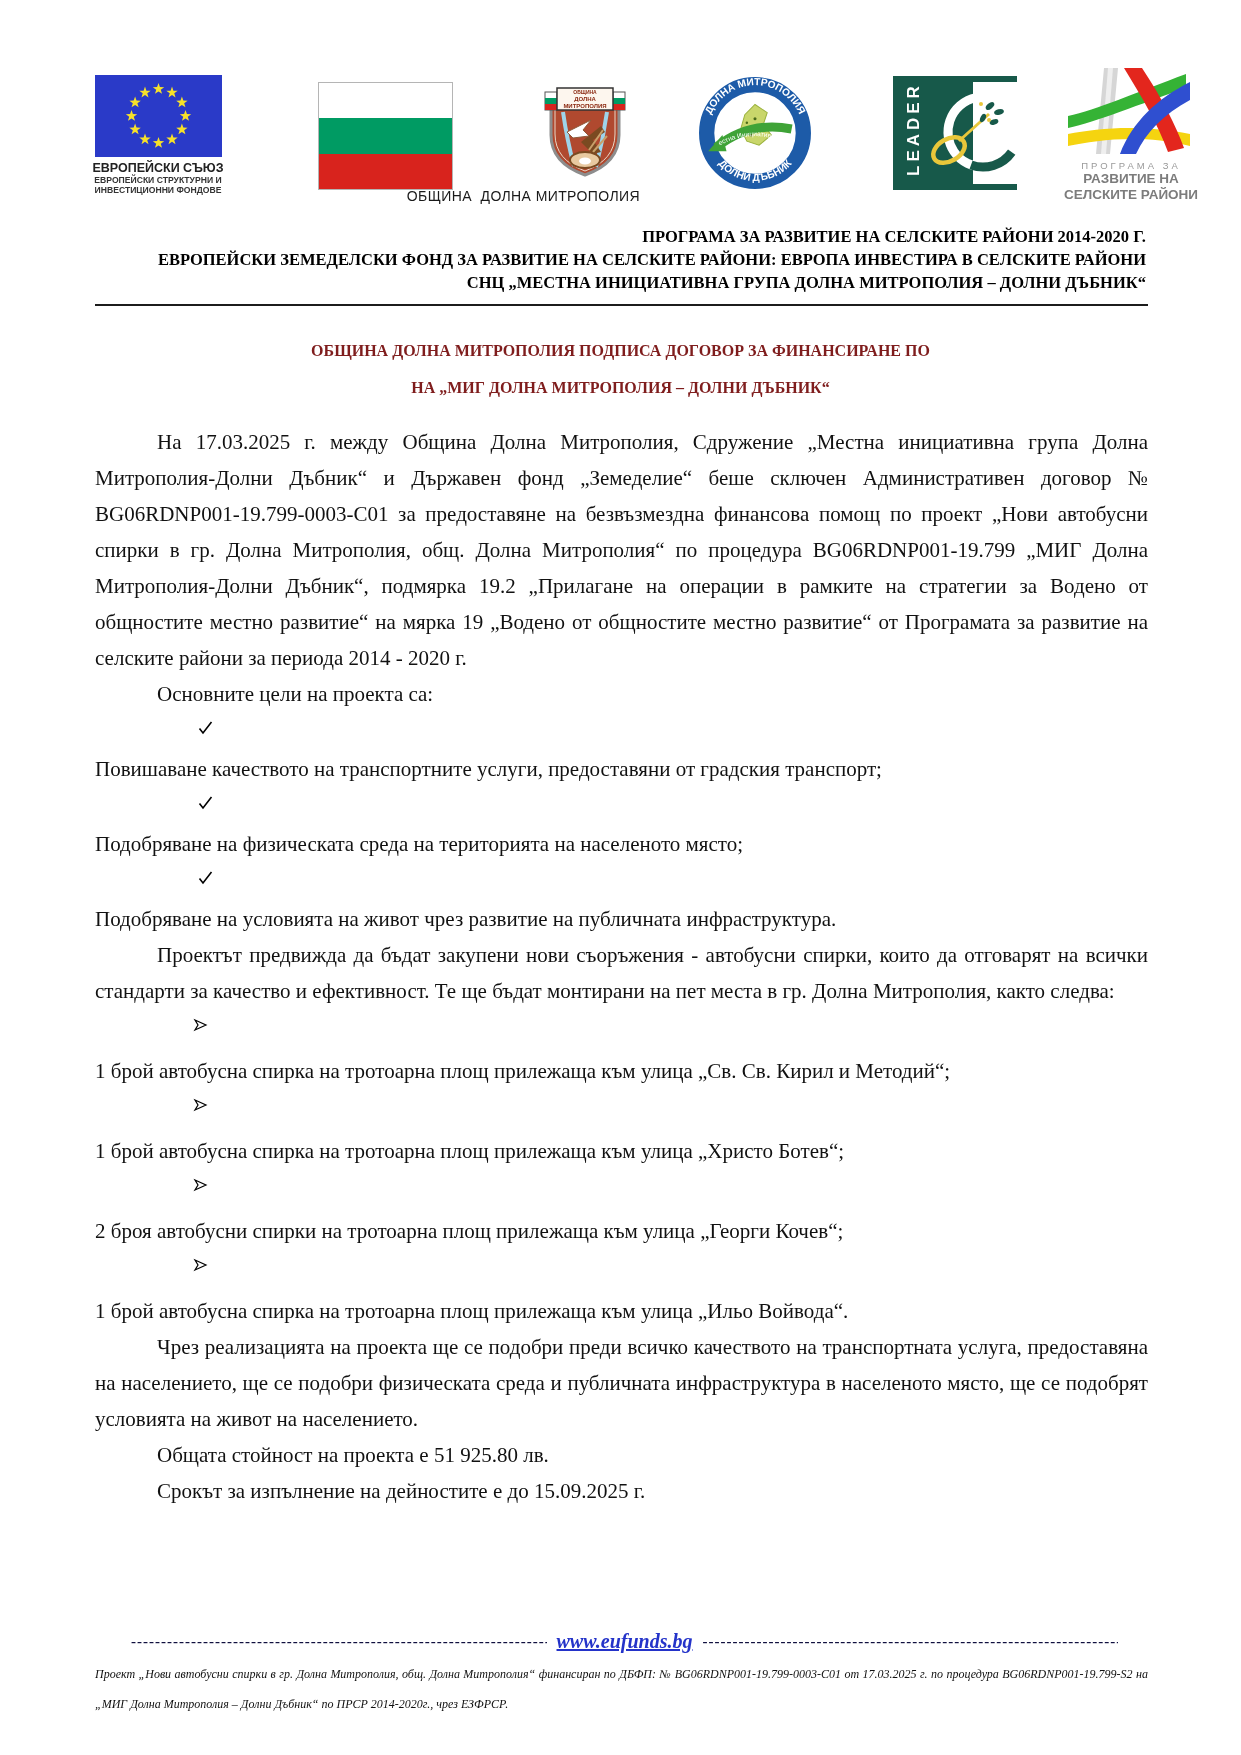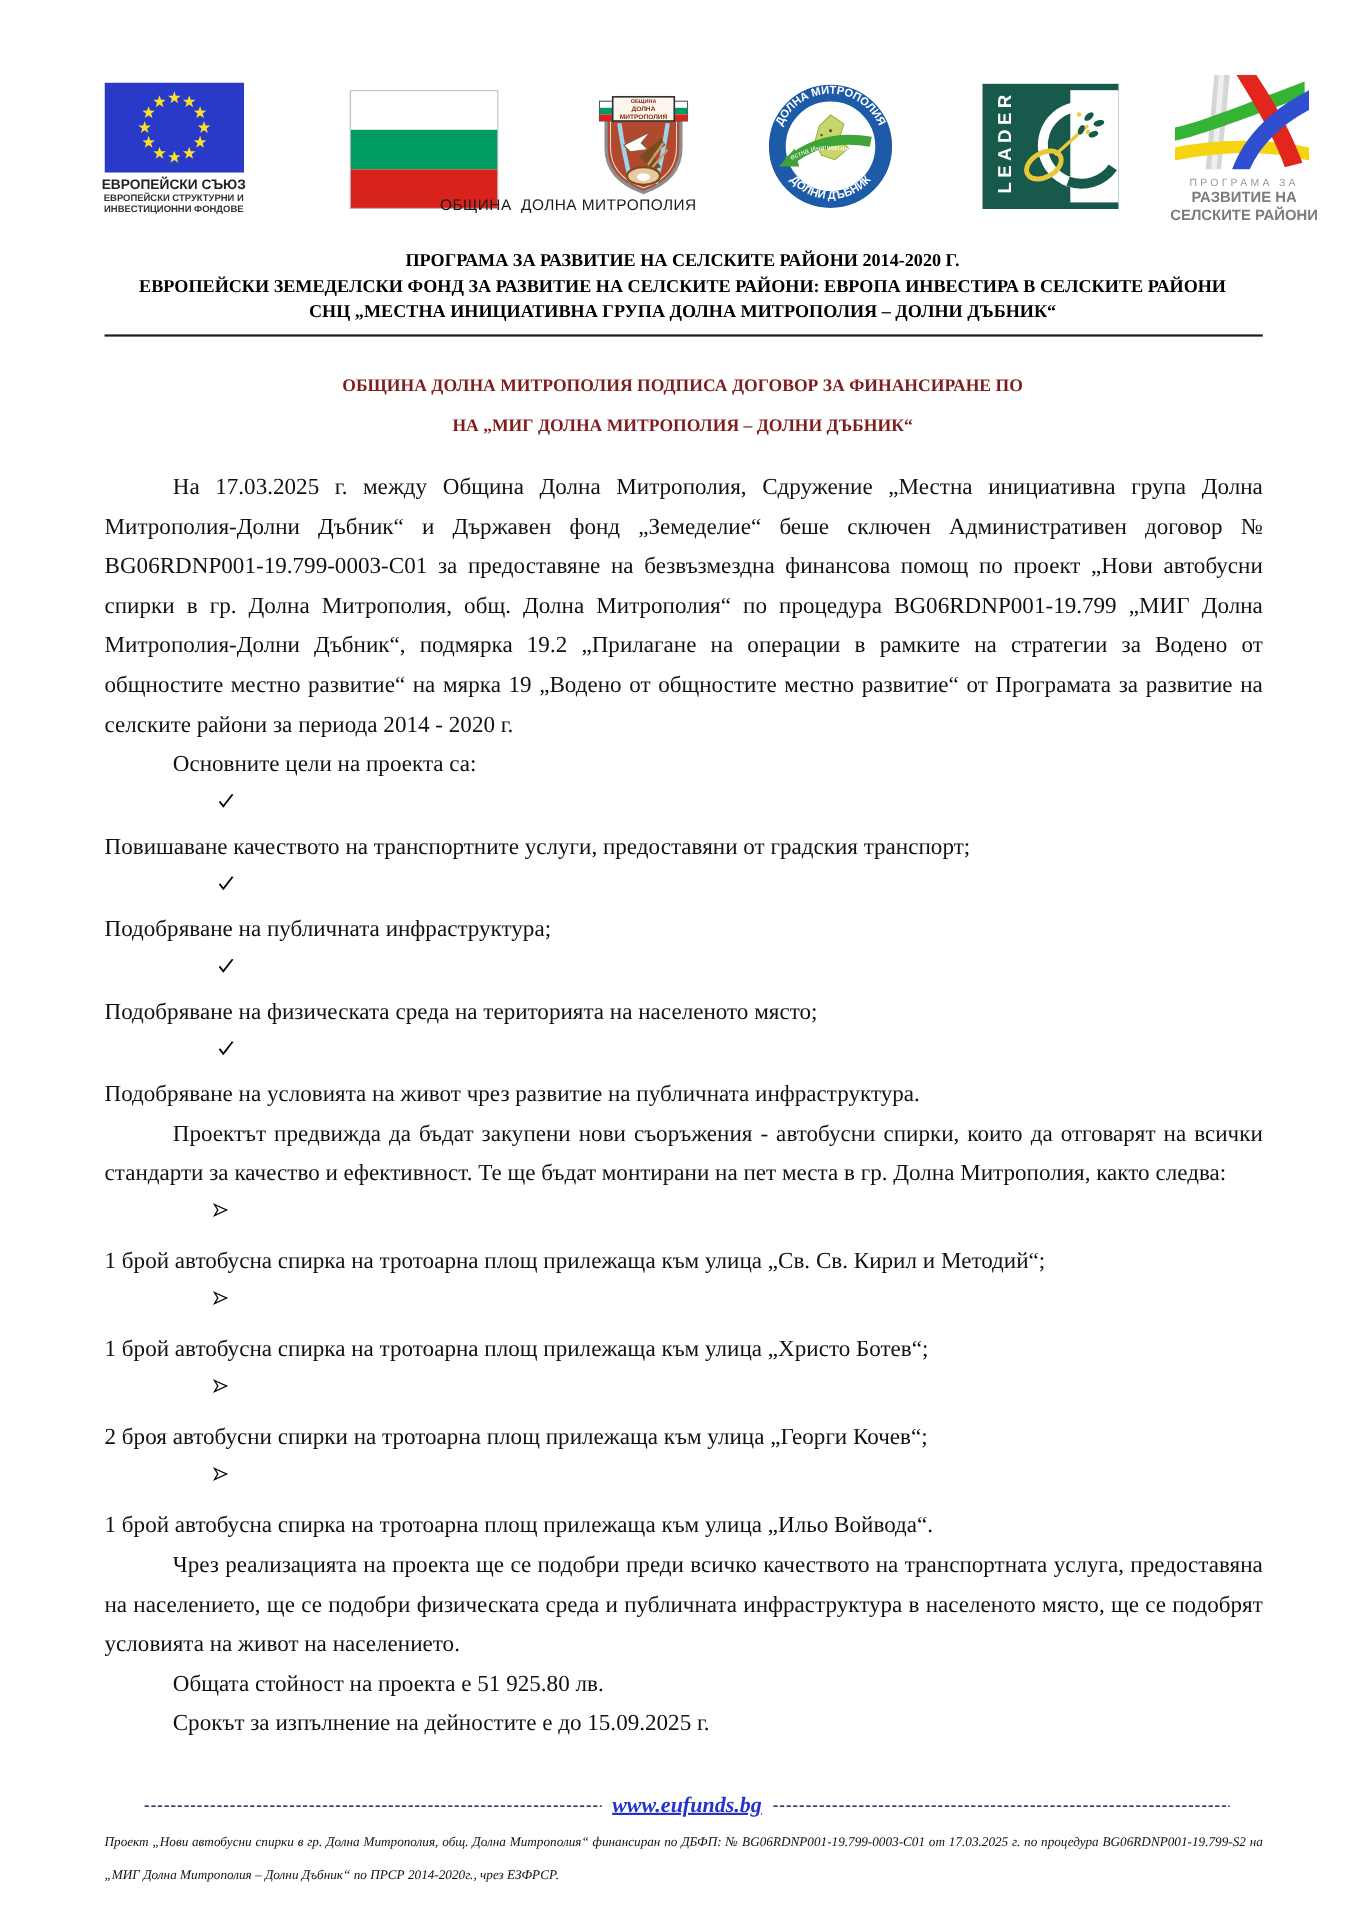--- a/index.html
+++ b/index.html
@@ -10,29 +10,29 @@
   .page{position:relative;width:1241px;height:1755px;}
   
   .logo-band{position:relative;height:215px;}
   .eu-block{position:absolute;left:88px;top:75px;width:140px;text-align:center;}
   .eu-flag{display:block;margin:0 auto;}
   .eu-title{font-family:"Liberation Sans",sans-serif;font-size:12.5px;font-weight:700;color:#222;margin-top:4px;white-space:nowrap;}
   .eu-sub{font-family:"Liberation Sans",sans-serif;font-size:8.6px;font-weight:600;color:#333;line-height:10px;white-space:nowrap;}
   .bg-flag{position:absolute;left:318px;top:82px;width:133px;height:106px;border:1px solid #b5b5b5;display:flex;flex-direction:column;}
   .bg-flag .s{flex:1;}
   .coat{position:absolute;left:543px;top:80px;}
-  .coat-caption{position:absolute;left:400px;top:178px;width:240px;text-align:left;
+  .coat-caption{position:absolute;left:400px;top:188px;width:240px;text-align:right;
     font-family:"Liberation Sans",sans-serif;font-size:14px;color:#1a1a1a;letter-spacing:.4px;white-space:pre;}
   .mig{position:absolute;left:698px;top:76px;}
   .leader{position:absolute;left:893px;top:76px;}
   .prsr{position:absolute;left:1056px;top:68px;width:150px;text-align:center;}
   .prsr-l1{font-family:"Liberation Sans",sans-serif;font-size:9.5px;letter-spacing:3px;color:#9a9a9a;margin-top:2px;white-space:nowrap;}
   .prsr-l2,.prsr-l3{font-family:"Liberation Sans",sans-serif;font-size:13.5px;font-weight:700;color:#7c7c7c;line-height:15.5px;white-space:nowrap;}
   
-  .hdr{margin:10px 95px 0 95px;text-align:center;font-weight:bold;font-size:16.5px;line-height:23px;color:#000;}
+  .hdr{margin:10px 95px 0 95px;text-align:right;font-weight:bold;font-size:16.5px;line-height:23px;color:#000;}
   .divider{margin:10px 93px 0 95px;border-top:2px solid #1c1c1c;}
   
   .title{margin:26px 95px 0 95px;text-align:center;font-weight:bold;font-size:16px;line-height:37px;color:#7f1d1d;}
   
   .doc{margin:18px 93px 0 95px;font-size:21px;line-height:36px;text-align:justify;}
   .doc p{margin:0;text-indent:62px;}
   .li{display:flex;flex-direction:column;}
   .li .mk{flex:0 0 30px;margin-left:103px;display:flex;align-items:flex-start;padding-top:9px;}
   .li.loc .mk{flex:0 0 35px;margin-left:98px;}
   .li .tx{flex:1;text-align:justify;}
@@ -186,28 +186,20 @@
           </svg>
         </span>
       <div class="tx">Повишаване качеството на транспортните услуги, предоставяни от градския транспорт;</div>
     </div>
     <div class="li">
       <span class="mk">
           <svg width="15" height="14" viewBox="0 0 15 14">
             <path d="M1.5,7.5 L5,12 L13.5,1" stroke="#000" stroke-width="1.6" fill="none"></path>
           </svg>
         </span>
-      <div class="tx">Подобряване на публичната инфраструктура;</div>
-    </div>
-    <div class="li">
-      <span class="mk">
-          <svg width="15" height="14" viewBox="0 0 15 14">
-            <path d="M1.5,7.5 L5,12 L13.5,1" stroke="#000" stroke-width="1.6" fill="none"></path>
-          </svg>
-        </span>
       <div class="tx">Подобряване на физическата среда на територията на населеното място;</div>
     </div>
     <div class="li">
       <span class="mk">
           <svg width="15" height="14" viewBox="0 0 15 14">
             <path d="M1.5,7.5 L5,12 L13.5,1" stroke="#000" stroke-width="1.6" fill="none"></path>
           </svg>
         </span>
       <div class="tx">Подобряване на условията на живот чрез развитие на публичната инфраструктура.</div>
     </div>

